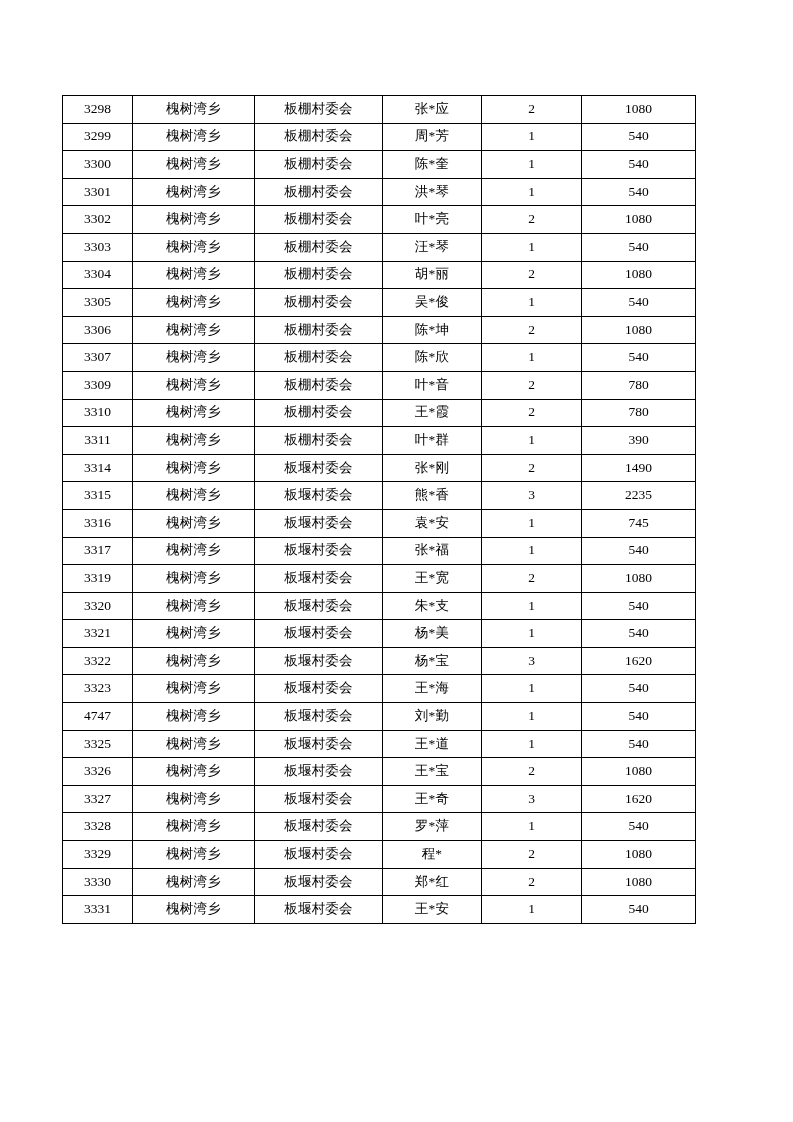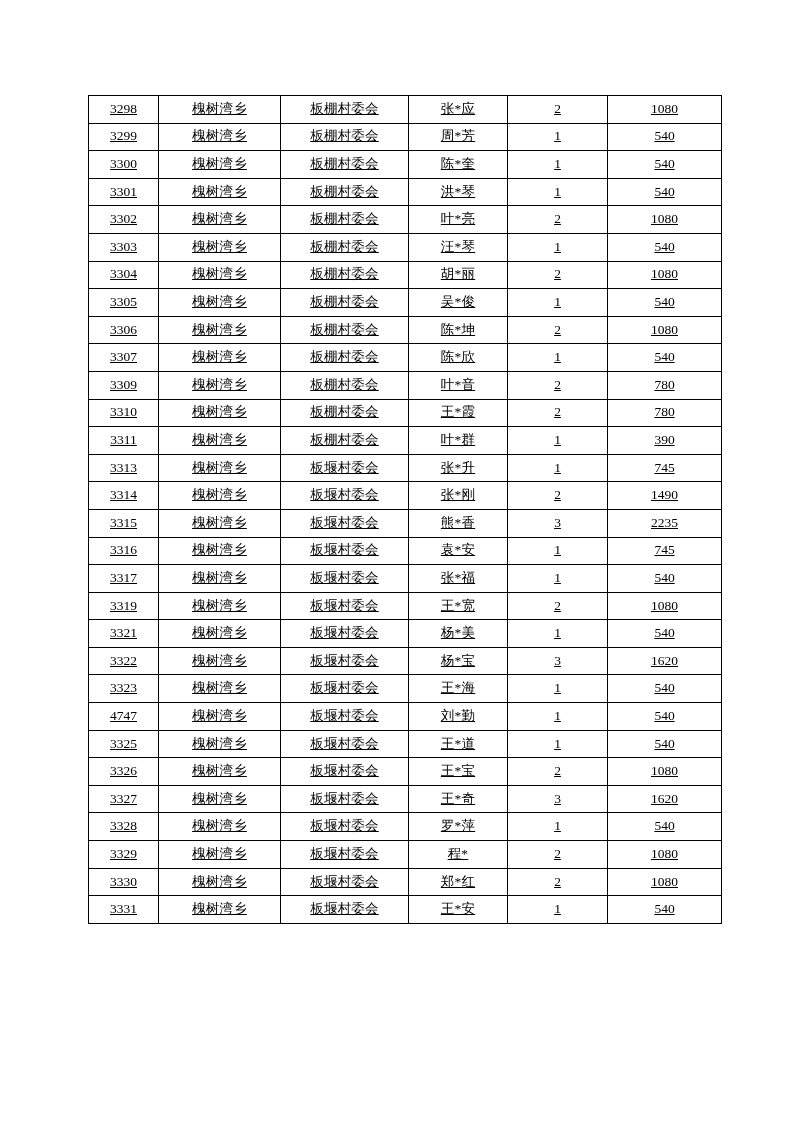--- a/index.html
+++ b/index.html
@@ -17,24 +17,23 @@
   .page {
     position: absolute;
     left: 0;
     top: 0;
     width: 793px;
     height: 1122px;
     overflow: hidden;
   }
   .table-wrap {
     position: absolute;
-    left: 88px;
+    left: 62px;
     top: 95px;
     width: 633px;
-    text-decoration: underline;
   }
   table.data {
     border-collapse: collapse;
     width: 633px;
     table-layout: fixed;
   }
   table.data td {
     border: 1px solid #000000;
     height: 26.6px;
     padding: 0;
@@ -169,28 +168,20 @@
           </tr>
           <tr>
             <td class="num">3311</td>
             <td class="cn">槐树湾乡</td>
             <td class="cn">板棚村委会</td>
             <td class="cn">叶*群</td>
             <td class="num">1</td>
             <td class="num">390</td>
           </tr>
           <tr>
-            <td class="num">3313</td>
-            <td class="cn">槐树湾乡</td>
-            <td class="cn">板堰村委会</td>
-            <td class="cn">张*升</td>
-            <td class="num">1</td>
-            <td class="num">745</td>
-          </tr>
-          <tr>
             <td class="num">3314</td>
             <td class="cn">槐树湾乡</td>
             <td class="cn">板堰村委会</td>
             <td class="cn">张*刚</td>
             <td class="num">2</td>
             <td class="num">1490</td>
           </tr>
           <tr>
             <td class="num">3315</td>
             <td class="cn">槐树湾乡</td>
@@ -215,20 +206,28 @@
             <td class="num">1</td>
             <td class="num">540</td>
           </tr>
           <tr>
             <td class="num">3319</td>
             <td class="cn">槐树湾乡</td>
             <td class="cn">板堰村委会</td>
             <td class="cn">王*宽</td>
             <td class="num">2</td>
             <td class="num">1080</td>
+          </tr>
+          <tr>
+            <td class="num">3320</td>
+            <td class="cn">槐树湾乡</td>
+            <td class="cn">板堰村委会</td>
+            <td class="cn">朱*支</td>
+            <td class="num">1</td>
+            <td class="num">540</td>
           </tr>
           <tr>
             <td class="num">3321</td>
             <td class="cn">槐树湾乡</td>
             <td class="cn">板堰村委会</td>
             <td class="cn">杨*美</td>
             <td class="num">1</td>
             <td class="num">540</td>
           </tr>
           <tr>

